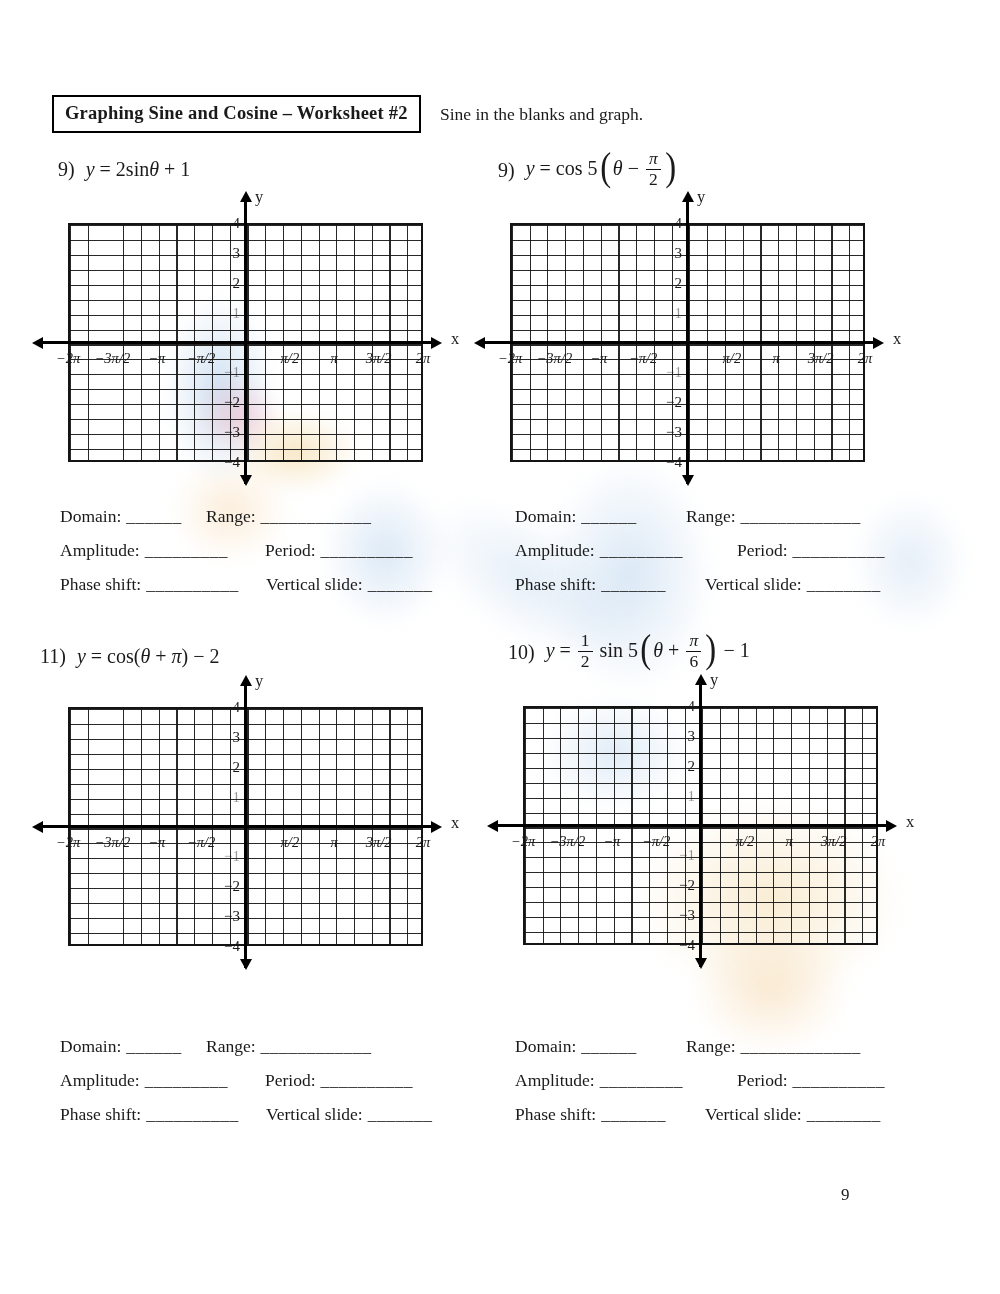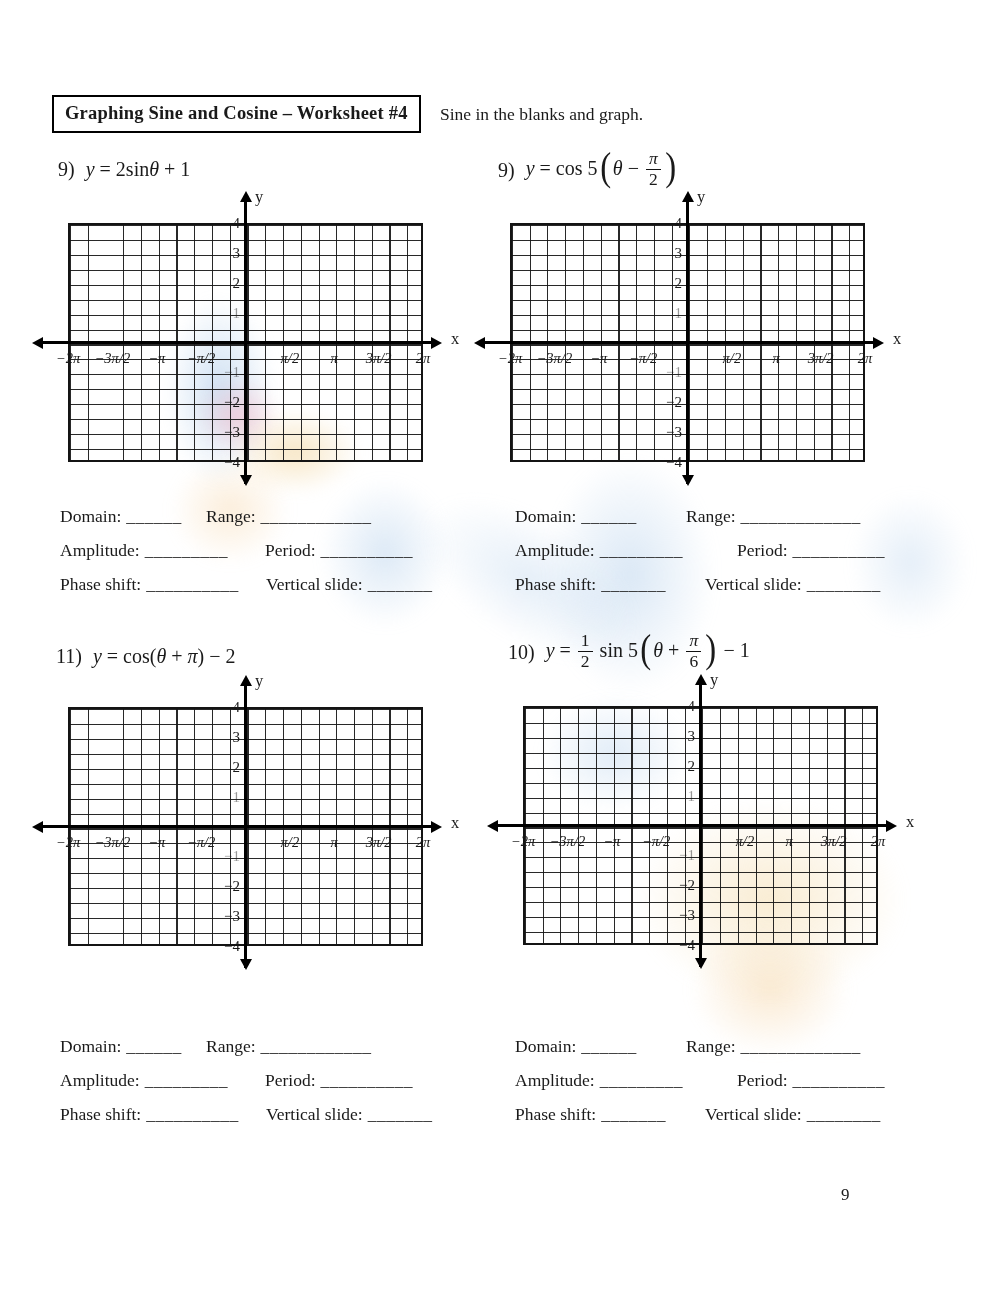--- a/index.html
+++ b/index.html
@@ -79,21 +79,21 @@
 <div class="wm wm-b3"></div>
 <div class="wm wm-b4"></div>
 <div class="wm wm-b5"></div>
 <div class="wm wm-b6"></div>
 <div class="wm wm-b7"></div>
 <div class="wm wm-b8"></div>
 <div class="wm wm-b9"></div>
 <div class="wm wm-b10"></div>
 <div class="wm wm-b11"></div>
 
-<div class="title-box">Graphing Sine and Cosine – Worksheet #4</div>
+<div class="title-box">Graphing Sine and Cosine – Worksheet #2</div>
 <div class="instruction">Sine in the blanks and graph.</div>
 
 <div class="eqrow" style="left:58px;top:158px;">
   <span class="pnum">9)</span>
   <span class="eq"><span class="it">y</span><span class="rm"> = 2</span><span class="rm">sin</span><span class="it">θ</span><span class="rm"> + 1</span></span>
 </div>
 <div class="graph" style="left:68px;top:223px;">
   <div class="grid"></div>
   <div class="xaxis"></div>
   <div class="arr ax-l"></div>
@@ -177,21 +177,21 @@
   <div class="frow">
     <span>Amplitude:</span><span class="fblank">_________</span>
     <span class="fpair" style="left:222px;"><span>Period:</span><span class="fblank">__________</span></span>
   </div>
   <div class="frow">
     <span>Phase shift:</span><span class="fblank">_______</span>
     <span class="fpair" style="left:190px;"><span>Vertical slide:</span><span class="fblank">________</span></span>
   </div>
 </div>
 
-<div class="eqrow" style="left:56px;top:645px;">
+<div class="eqrow" style="left:40px;top:645px;">
   <span class="pnum">11)</span>
   <span class="eq"><span class="it">y</span><span class="rm"> = </span><span class="rm">cos(</span><span class="it">θ</span><span class="rm"> + </span><span class="it">π</span><span class="rm">) − 2</span></span>
 </div>
 <div class="graph" style="left:68px;top:707px;">
   <div class="grid"></div>
   <div class="xaxis"></div>
   <div class="arr ax-l"></div>
   <div class="arr ax-r"></div>
   <div class="yaxis"></div>
   <div class="arr ay-t"></div>

